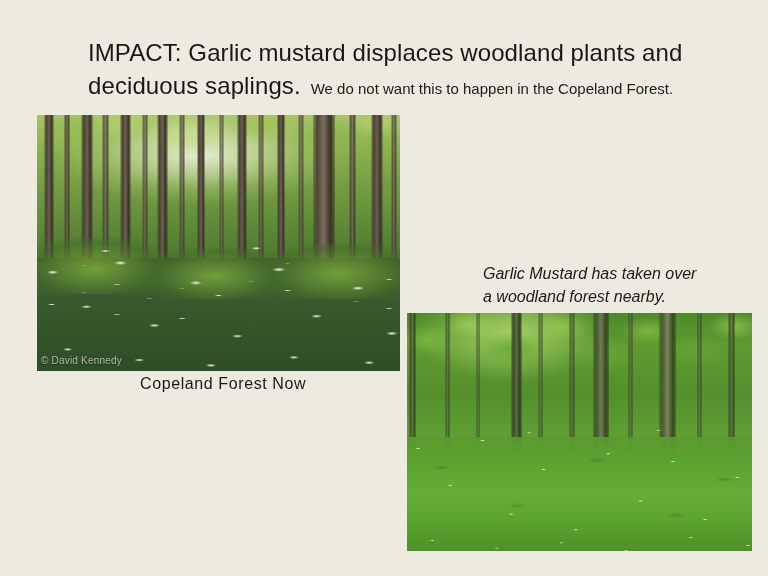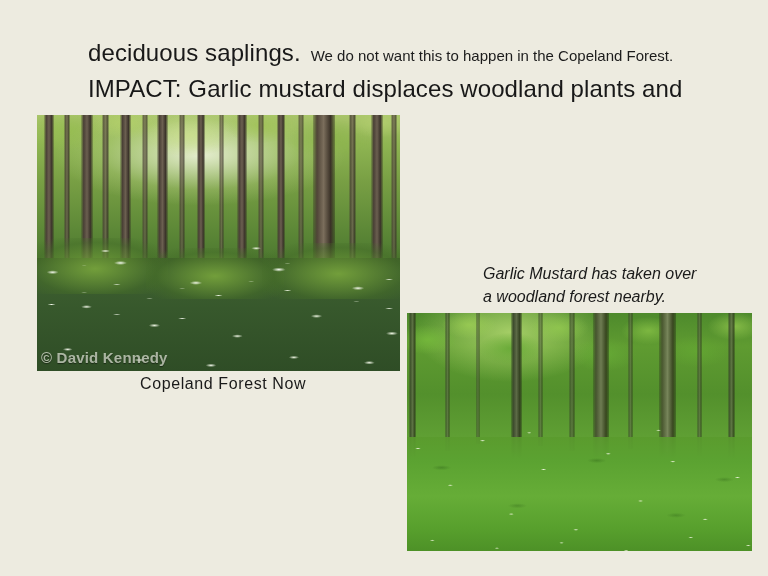--- a/index.html
+++ b/index.html
@@ -142,26 +142,25 @@
       radial-gradient(ellipse 1.6% 1.5% at 97% 60%, #f1f6e8, rgba(241,246,232,0) 70%);
   }
   .cope-shrub {
     position: absolute;
     background: radial-gradient(ellipse at 50% 55%, rgba(120,165,60,0.9) 0%, rgba(70,110,40,0.5) 60%, rgba(0,0,0,0) 82%);
   }
   .watermark {
     position: absolute;
     left: 4px;
     bottom: 5px;
-    font-size: 15px;
+    font-size: 10px;
     color: rgba(225,230,215,0.72);
     letter-spacing: 0.2px;
     text-shadow: 0 1px 1px rgba(0,0,0,0.45);
     white-space: nowrap;
-    font-weight: bold;
   }
 
   
   .inv-back {
     position: absolute;
     left: 0; top: 0; width: 100%; height: 100%;
     background:
       radial-gradient(ellipse 40% 30% at 30% 8%, rgba(190,225,120,0.75) 0%, rgba(0,0,0,0) 70%),
       linear-gradient(180deg, #4e8a2c 0%, #5f9b31 14%, #53902c 34%, #63a436 58%, #56992e 78%, #4b8c28 100%);
   }
@@ -244,22 +243,22 @@
     color: #1a1a1a;
   }
   .cap-line { white-space: nowrap; font-style: italic; }
 </style>
 </head>
 <body>
 
 <div id="slide">
 
   <div id="title-block">
+    <div class="title-line">IMPACT:  Garlic mustard displaces woodland plants and</div>
     <div class="title-line"><span>deciduous saplings.</span><span class="subtitle-inline">We do not want this to happen in the Copeland Forest.</span></div>
-    <div class="title-line">IMPACT:  Garlic mustard displaces woodland plants and</div>
   </div>
 
   <div class="photo" id="photo-copeland">
     <div class="photo-inner">
       <div class="cope-sky"></div>
       <div class="cope-canopy"></div>
 
       <div class="trunks">
         <div class="trunk" style="left:2%;  width:2.6%; height:72%;"></div>
         <div class="trunk" style="left:7.5%;width:1.6%; height:66%; opacity:.8;"></div>

